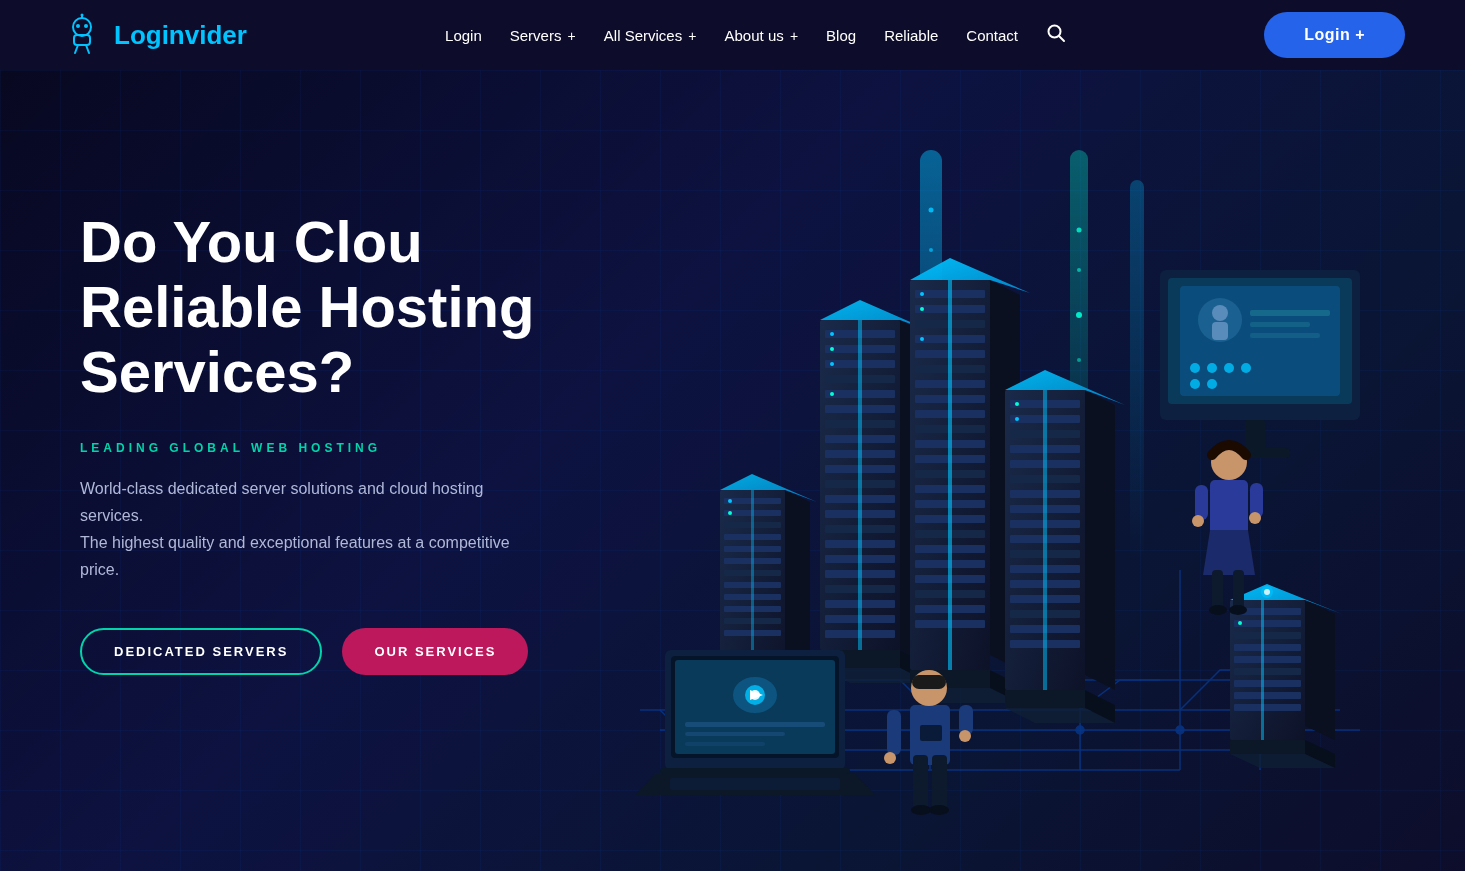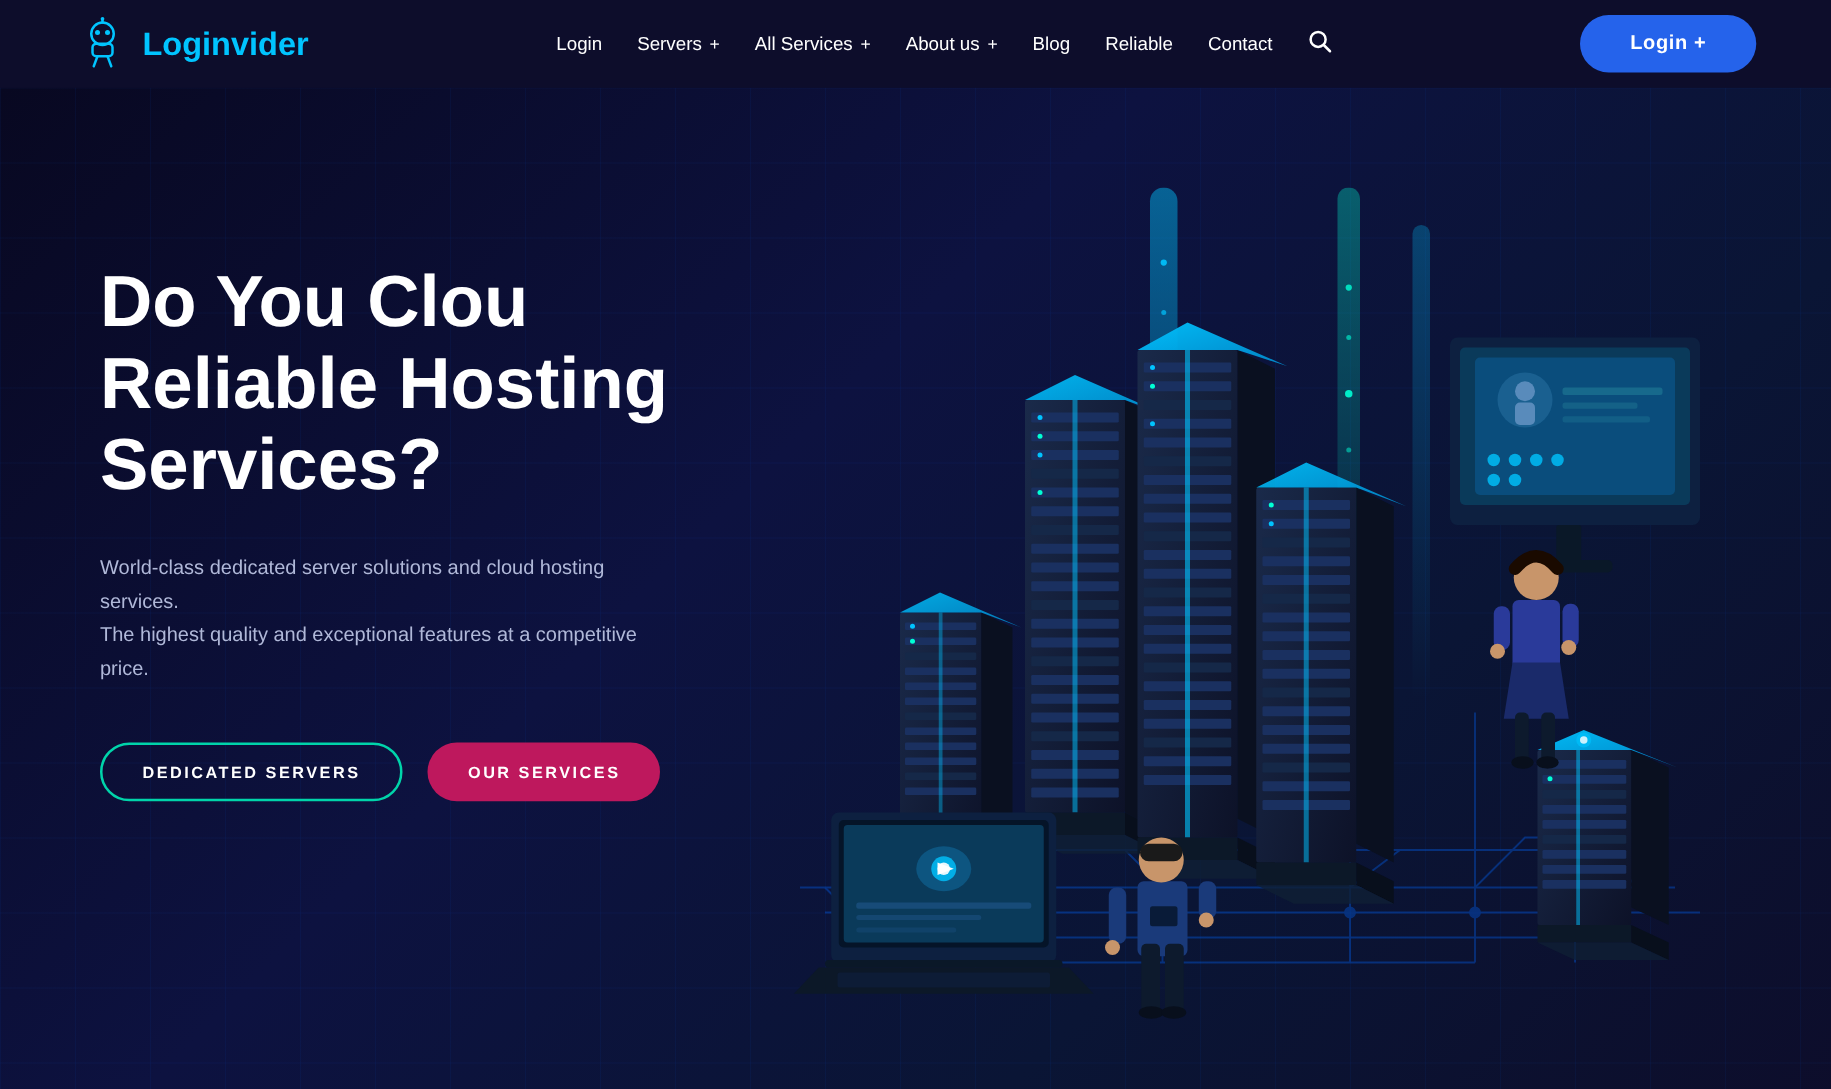--- a/index.html
+++ b/index.html
@@ -234,20 +234,21 @@
   <button class="login-btn">Login  +</button>
 </header>
 
 <section class="hero">
   <div class="hero-bg"></div>
 
   <div class="hero-content">
 
     <div class="hero-left">
       <h1 class="hero-title">Do You Clou Reliable Hosting Services?</h1>
+      <p class="hero-subtitle">LEADING GLOBAL WEB HOSTING</p>
       <p class="hero-description">
         <span>World-class dedicated server solutions and cloud hosting services.</span><br>
         <span>The highest quality and exceptional features at a competitive price.</span>
       </p>
       <div class="hero-buttons">
         <button class="btn-outline">DEDICATED SERVERS</button>
         <button class="btn-primary">OUR SERVICES</button>
       </div>
     </div>
 

